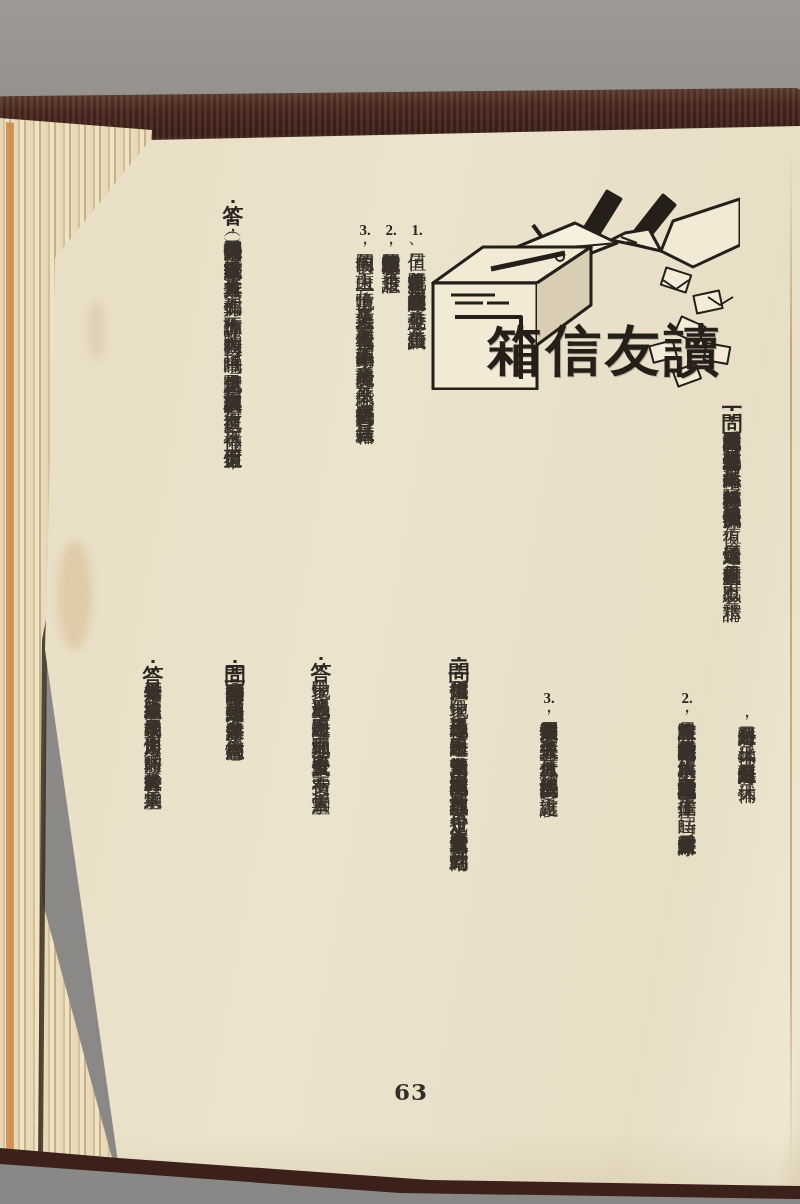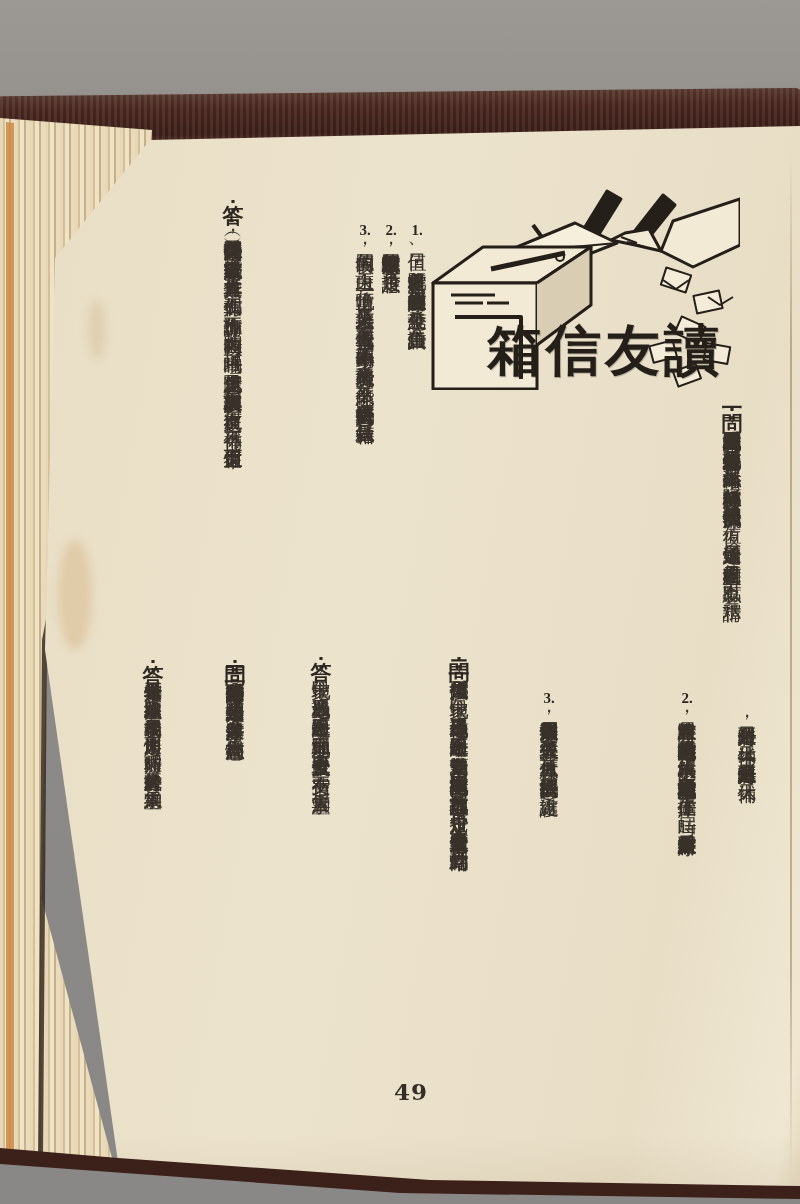--- a/index.html
+++ b/index.html
@@ -167,16 +167,16 @@
   </div>
 
   <div class="vblock q3-sec hang70">
     <span class="label">問三：</span><span>請問明年電信對外特考是否舉辦？線路差工明年是否招雇？將等候多久才舉辦？（臺南局杜志恆）</span>
   </div>
 
   <div class="vblock a3-ans hang70">
     <span class="label">答：</span><span>六十三年是否舉辦電信特考，以及招雇線路差工，端視本局業務發展、人力運用情形而定。如需辦理時，將於考前正式對外公告。（總局人事室）</span>
   </div>
 
-  <div class="page-num">49</div>
+  <div class="page-num">63</div>
 
   <div class="cover-bottom"></div>
 </div>
 
 </body></html>

